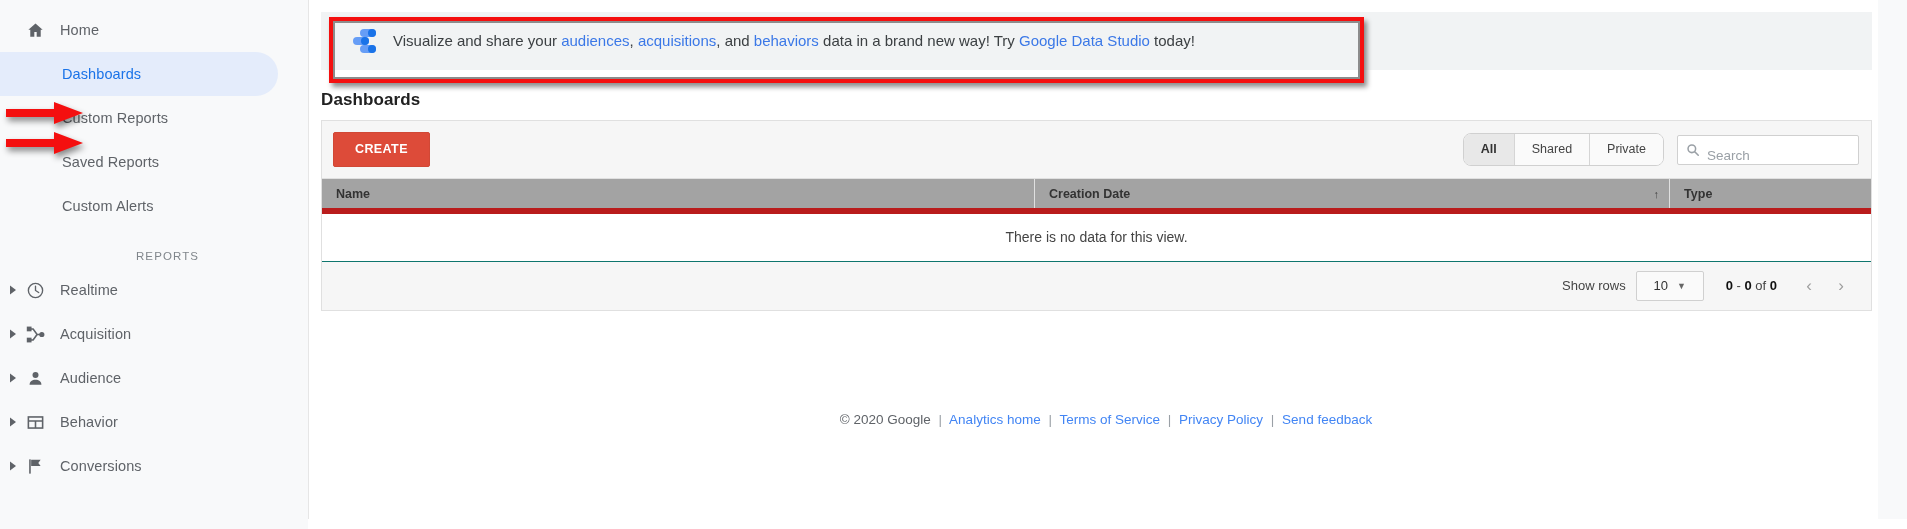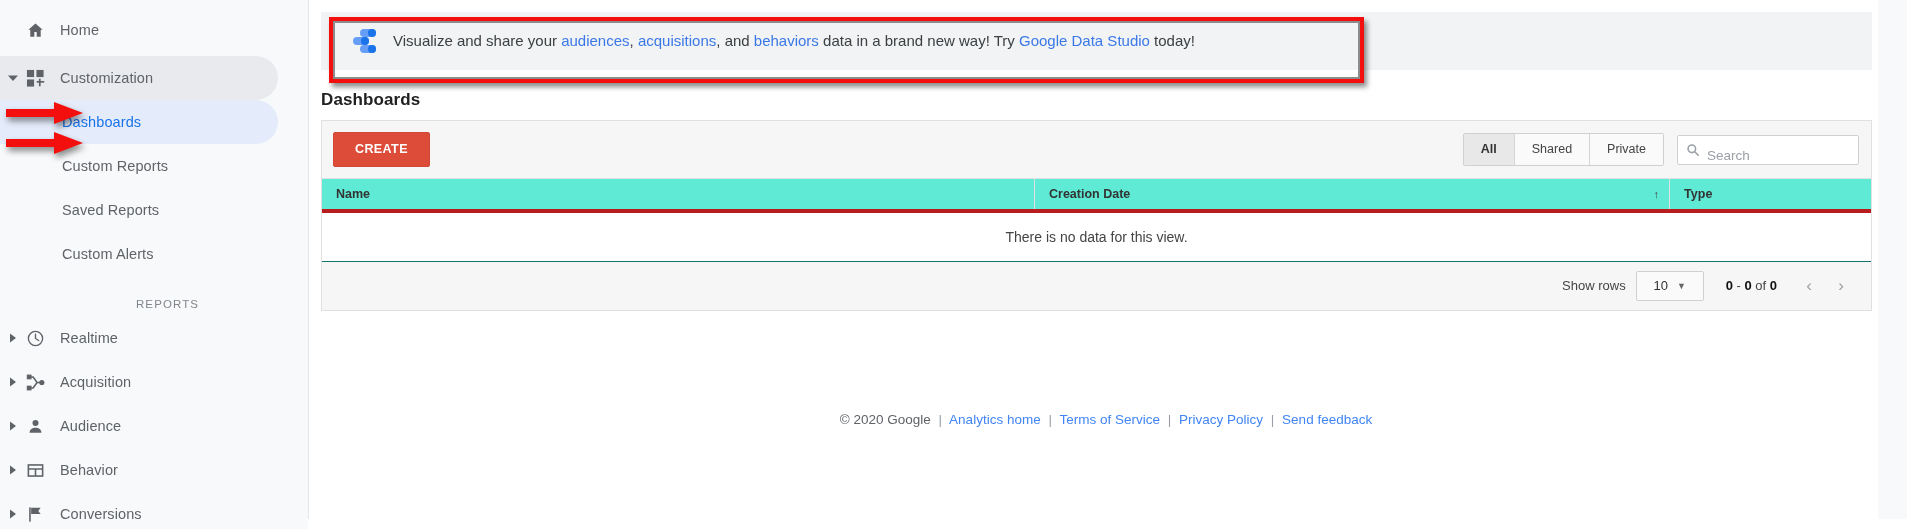--- a/index.html
+++ b/index.html
@@ -136,21 +136,21 @@
     font-size: 12.5px;
     font-weight: bold;
     letter-spacing: .4px;
     border: 1px solid #d14836;
     border-radius: 2px;
     padding: 10px 21px;
     cursor: pointer;
     line-height: 1;
   }
   .toolbar-right { margin-left: auto; display: flex; align-items: center; }
-  .segbtns { display: flex; border: 1px solid #d0d0d0; border-radius: 2px; overflow: hidden; background:#fff; }
+  .segbtns { display: flex; border: 1px solid #d0d0d0; border-radius: 8px; overflow: hidden; background:#fff; }
   .segbtn {
     font-size: 12.5px;
     color: #444;
     padding: 7px 17px;
     background: #fafafa;
     border-right: 1px solid #d5d5d5;
     cursor: pointer;
     line-height: 1.4;
   }
   .segbtn:last-child { border-right: none; }
@@ -174,28 +174,28 @@
     color: #555;
     width: 100%;
     background: transparent;
     margin-top: 11px;
   }
   .searchbox input::placeholder { color: #9aa0a6; }
 
   
   table.dash-table { width: 100%; border-collapse: collapse; }
   table.dash-table thead th {
-    background: #5eead4;
+    background: #a3a3a3;
     font-size: 12.5px;
     color: #333;
     font-weight: bold;
     text-align: left;
     height: 32px;
     padding: 0 14px;
-    border-bottom: 4px solid #b91c1c;
+    border-bottom: 6px solid #b91c1c;
     border-right: 1px solid #e0e0e0;
     position: relative;
     cursor: pointer;
     white-space: nowrap;
   }
   table.dash-table thead th:last-child { border-right: none; }
   .sort-ind { position: absolute; right: 10px; top: 50%; transform: translateY(-50%); font-size: 11px; color: #444; }
   td.empty-cell {
     text-align: center;
     font-size: 14px;
@@ -257,37 +257,20 @@
     <div class="nav-row" style="margin-top:2px;">
       <div class="caret"></div>
       <div class="nicon">
         <svg width="19" height="19" viewBox="0 0 24 24" fill="#5f6368">
             <path d="M12 3L3 11h2.4v9h5.1v-6h3v6h5.1v-9H21z"></path>
           </svg>
       </div>
       <div class="nlabel">Home</div>
     </div>
 
-    <div class="nav-row selected-gray" style="margin-top:4px;">
-      <div class="caret">
-        <svg width="10" height="10" viewBox="0 0 10 10">
-            <polygon points="0,2.5 10,2.5 5,8" fill="#5f6368"></polygon>
-          </svg>
-      </div>
-      <div class="nicon">
-        <svg width="19" height="19" viewBox="0 0 20 20" fill="#5f6368">
-          <rect x="1" y="1" width="7.5" height="7.5"></rect>
-          <rect x="11" y="1" width="7.5" height="7.5"></rect>
-          <rect x="1" y="11" width="7.5" height="7.5"></rect>
-          <rect x="13.6" y="10.2" width="1.8" height="8"></rect>
-          <rect x="11.2" y="12.6" width="8" height="1.8"></rect>
-        </svg>
-      </div>
-      <div class="nlabel">Customization</div>
-    </div>
 
     <div class="nav-row indent selected-blue">
       <div class="nlabel">Dashboards</div>
     </div>
     <div class="nav-row indent">
       <div class="nlabel">Custom Reports</div>
     </div>
     <div class="nav-row indent">
       <div class="nlabel">Saved Reports</div>
     </div>

